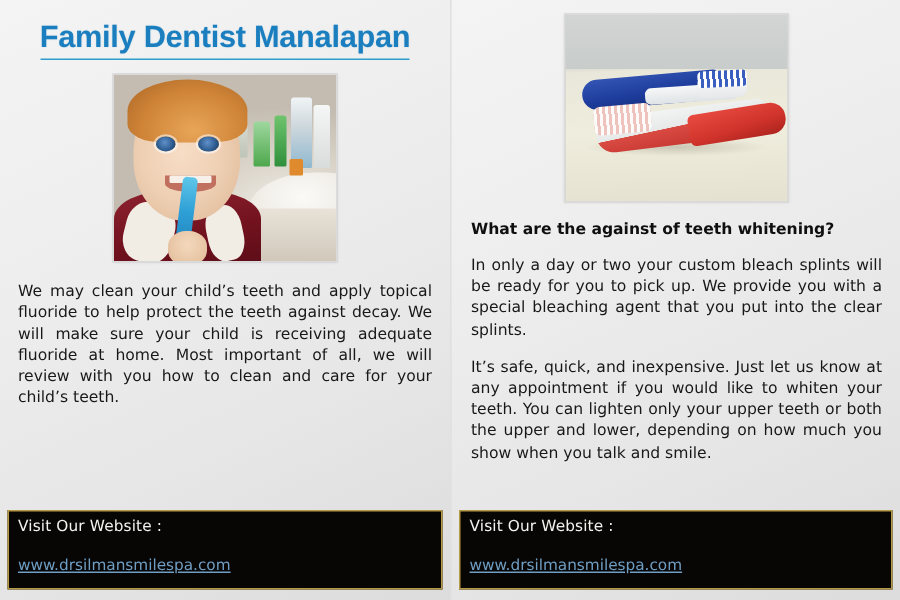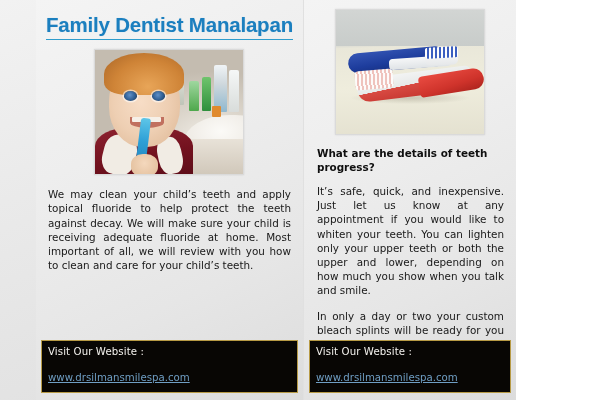--- a/index.html
+++ b/index.html
@@ -8,25 +8,24 @@
   }
   body {
     width: 600px;
     height: 400px;
     overflow: hidden;
     font-family: "Liberation Sans", sans-serif;
     background: #ffffff;
   }
   .page {
     position: relative;
-    width: 480px;
+    width: 600px;
     height: 400px;
     display: flex;
     background: linear-gradient(160deg, #f2f2f2 0%, #ebebeb 30%, #e4e4e4 62%, #dddddd 100%);
-    padding-left: 36px;
   }
   .panel {
     position: relative;
     width: 300px;
     height: 400px;
     box-sizing: border-box;
     display: flex;
     flex-direction: column;
     background: linear-gradient(155deg, #f4f4f4 0%, #eeeeee 35%, #e6e6e6 70%, #dcdcdc 100%);
   }
@@ -312,23 +311,23 @@
           <div class="brush2-head"></div>
           <div class="brush2-bristles"></div>
           <div class="brush1"></div>
           <div class="brush1-handle"></div>
           <div class="brush1-bristles"></div>
         </div>
       </div>
     </div>
 
     <div class="content">
-      <h2 class="subhead">What are the details of teeth progress?</h2>
+      <h2 class="subhead">What are the against of teeth whitening?</h2>
+      <p class="body">In only a day or two your custom bleach splints will be ready for you to pick up. We provide you with a special bleaching agent that you put into the clear splints.</p>
       <p class="body">It’s safe, quick, and inexpensive. Just let us know at any appointment if you would like to whiten your teeth. You can lighten only your upper teeth or both the upper and lower, depending on how much you show when you talk and smile.</p>
-      <p class="body">In only a day or two your custom bleach splints will be ready for you to pick up. We provide you with a special bleaching agent that you put into the clear splints.</p>
     </div>
 
     <div class="footer">
       <span class="visit">Visit Our Website :</span>
       <span class="url">www.drsilmansmilespa.com</span>
     </div>
   </div>
 
 </div>
 

